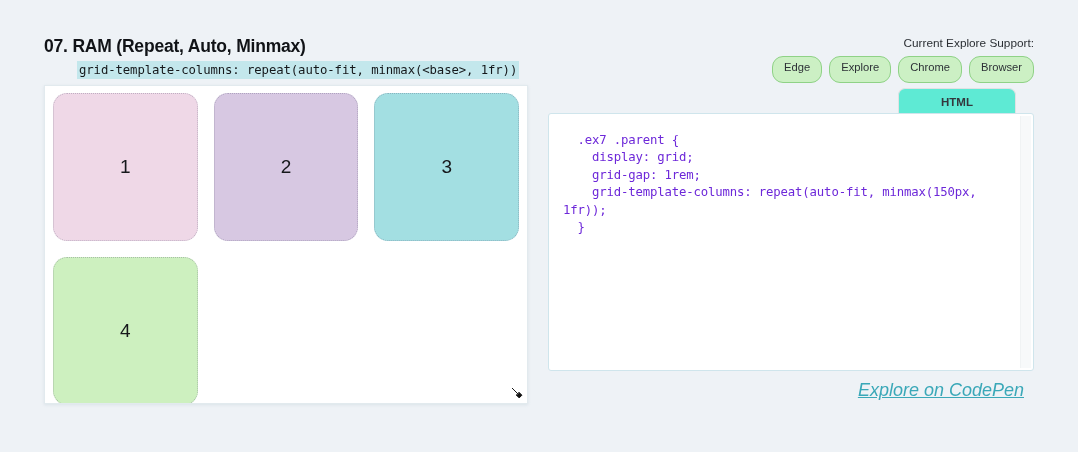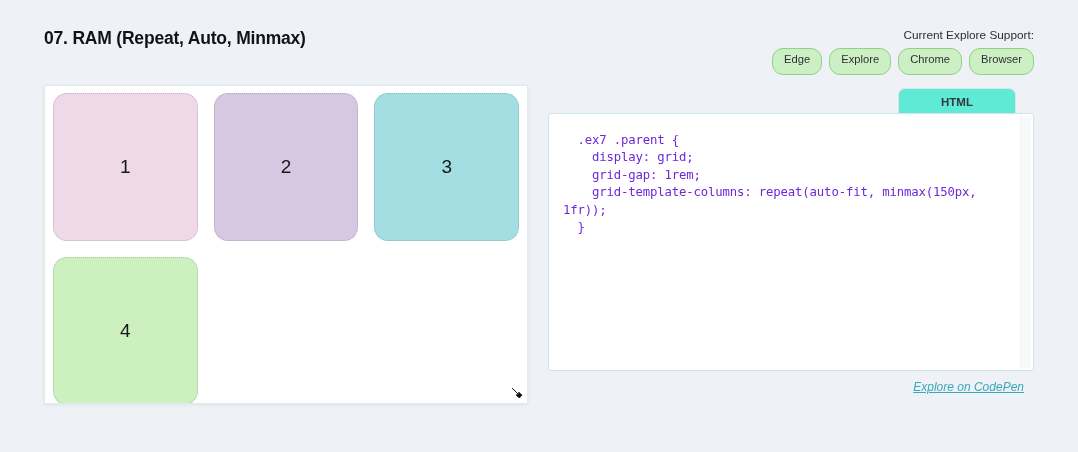--- a/index.html
+++ b/index.html
@@ -19,21 +19,21 @@
 
   .page {
     position: absolute;
     inset: 0;
   }
 
   
   .header {
     position: absolute;
     left: 44px;
-    top: 28px;
+    top: 36px;
     width: 990px;
     height: 46px;
     text-decoration: underline;
   }
 
   .title-block {
     position: absolute;
     left: 0;
     top: 0;
   }
@@ -233,38 +233,41 @@
     bottom: 2px;
     width: 11px;
     background: #f7f9fa;
     border-left: 1px solid #f0f3f4;
   }
 
   .codepen-link {
     position: absolute;
     right: 10px;
     top: 295px;
-    font-size: 12px;
+    font-size: 18px;
     font-style: italic;
     color: #3aa8b8;
     text-decoration: underline;
     white-space: nowrap;
     cursor: pointer;
     margin-left: 8px;
   }
 </style>
 </head>
 <body>
 
 <div class="page">
 
   <div class="header">
 
     <div class="title-block">
       <div class="page-title">07. RAM (Repeat, Auto, Minmax)</div>
+      <div class="subtitle-row">
+        <span class="subtitle-code">grid-template-columns: repeat(auto-fit, minmax(&lt;base&gt;, 1fr))</span>
+      </div>
     </div>
 
     <div class="support-block">
       <div class="support-label">Current Explore Support:</div>
       <div class="badge-row">
         <span class="badge">Edge</span>
         <span class="badge">Explore</span>
         <span class="badge">Chrome</span>
         <span class="badge">Browser</span>
       </div>

